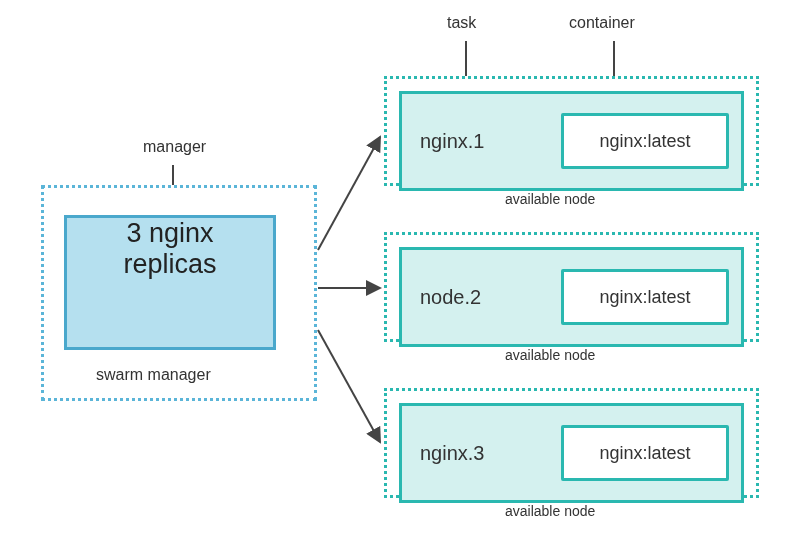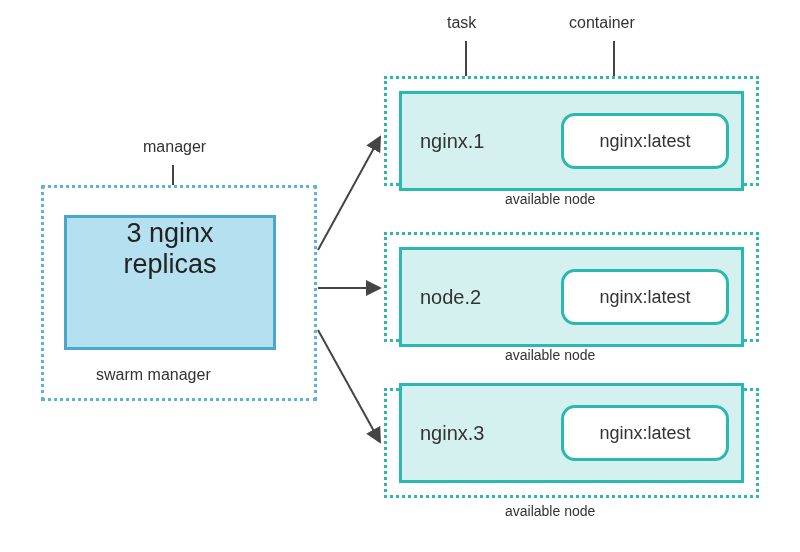--- a/index.html
+++ b/index.html
@@ -73,21 +73,21 @@
       font-size: 20px;
       color: #333;
     }
     .container-box {
       position: absolute;
       right: 12px;
       width: 168px;
       height: 56px;
       border: 3px solid #2ab8b0;
       background: #fff;
-      border-radius: 14px;
+      border-radius: 2px;
       display: flex;
       align-items: center;
       justify-content: center;
       font-size: 18px;
       color: #333;
     }
     .avail-label {
       position: absolute;
       left: 505px;
       font-size: 14px;
@@ -131,21 +131,21 @@
 <div class="node-outer" style="top:232px;"></div>
 <div class="node-inner" style="top:247px;">
   <span class="task-text">node.2</span>
   <div class="container-box">
     <span>nginx:latest</span>
   </div>
 </div>
 <div class="avail-label" style="top:347px;">available node</div>
 
 <div class="node-outer" style="top:388px;"></div>
-<div class="node-inner" style="top:383px;">
+<div class="node-inner" style="top:403px;">
   <span class="task-text">nginx.3</span>
   <div class="container-box">
     <span>nginx:latest</span>
   </div>
 </div>
 <div class="avail-label" style="top:503px;">available node</div>
 
 <svg class="arrow-svg" width="800" height="552">
   <defs>
     <marker id="arrowhead" markerWidth="8" markerHeight="8" refX="7" refY="4" orient="auto">

